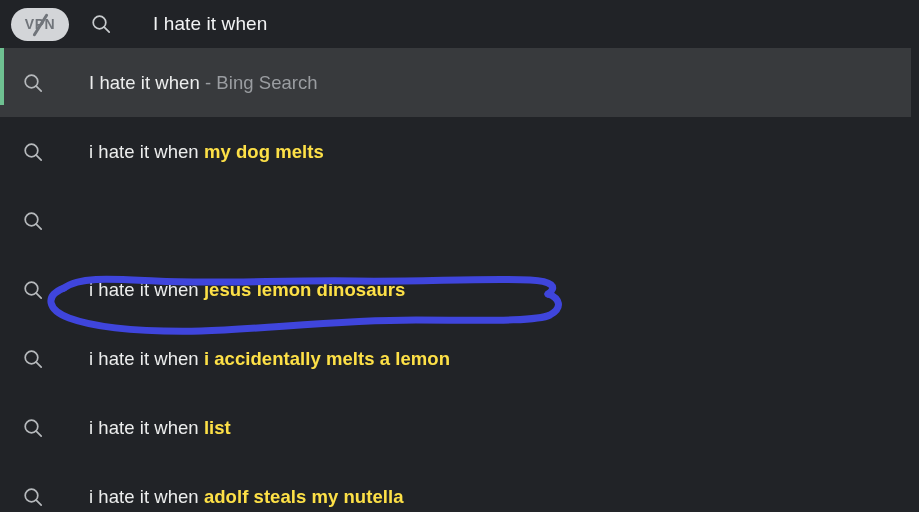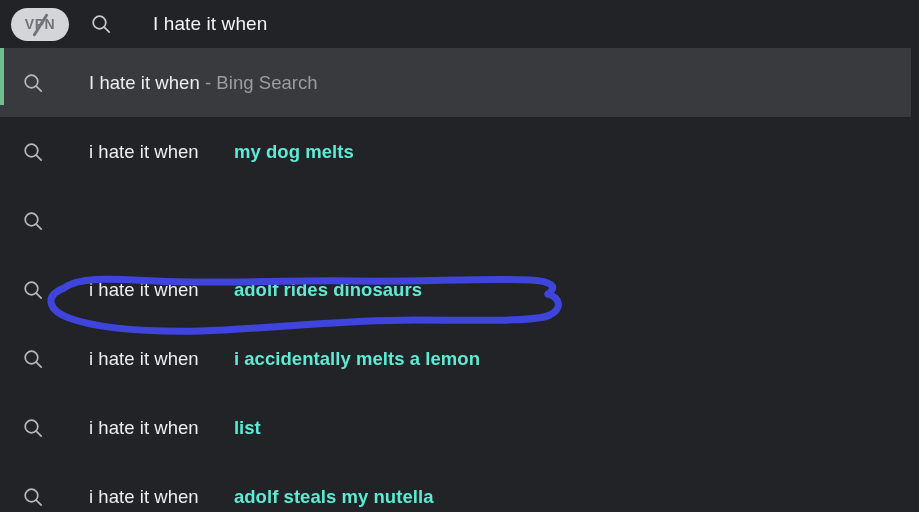--- a/index.html
+++ b/index.html
@@ -123,22 +123,21 @@
 
   .sug-text {
     margin-left: 28px;
     font-size: 18.5px;
     color: #eceded;
     white-space: nowrap;
     letter-spacing: 0.05px;
   }
   .sug-text .bold {
     font-weight: bold;
-    color: #5eead4;
-    margin-left: 30px;
+    color: #fde047;
   }
   .sug-text .muted {
     color: #9a9da1;
     font-weight: normal;
   }
 
   
   .bottom-strip {
     position: absolute;
     left: 0;
@@ -225,21 +224,21 @@
     </div>
 
     <div class="sugrow">
       <div class="sug-icon">
         <svg class="mag" width="24" height="24" viewBox="0 0 24 24">
           <circle cx="10.5" cy="10.5" r="6.3" stroke-width="1.7"></circle>
           <line x1="15.2" y1="15.2" x2="20.2" y2="20.2" stroke-width="1.7" stroke-linecap="round"></line>
         </svg>
       </div>
       <div class="sug-text">
-        <span>i hate it when </span><span class="bold">adolf rides dinosaurs</span>
+        <span>i hate it when </span><span class="bold">jesus lemon dinosaurs</span>
       </div>
     </div>
 
     <div class="sugrow">
       <div class="sug-icon">
         <svg class="mag" width="24" height="24" viewBox="0 0 24 24">
           <circle cx="10.5" cy="10.5" r="6.3" stroke-width="1.7"></circle>
           <line x1="15.2" y1="15.2" x2="20.2" y2="20.2" stroke-width="1.7" stroke-linecap="round"></line>
         </svg>
       </div>

